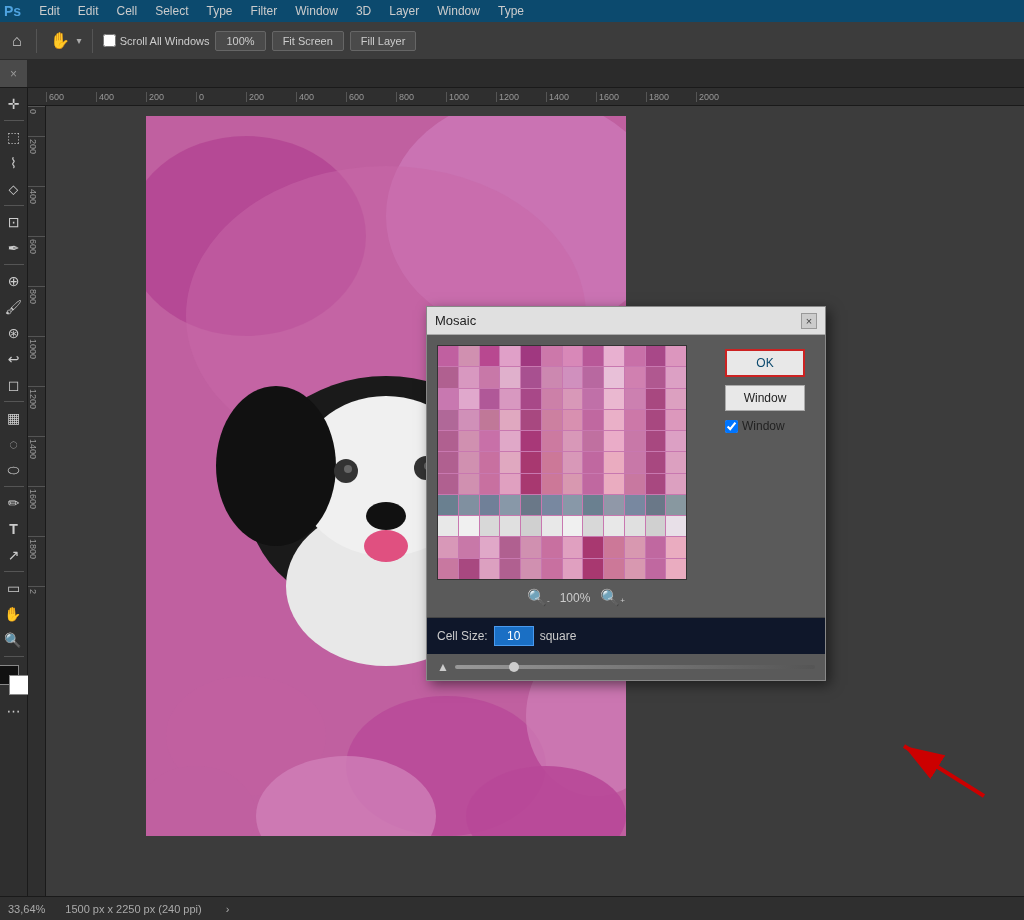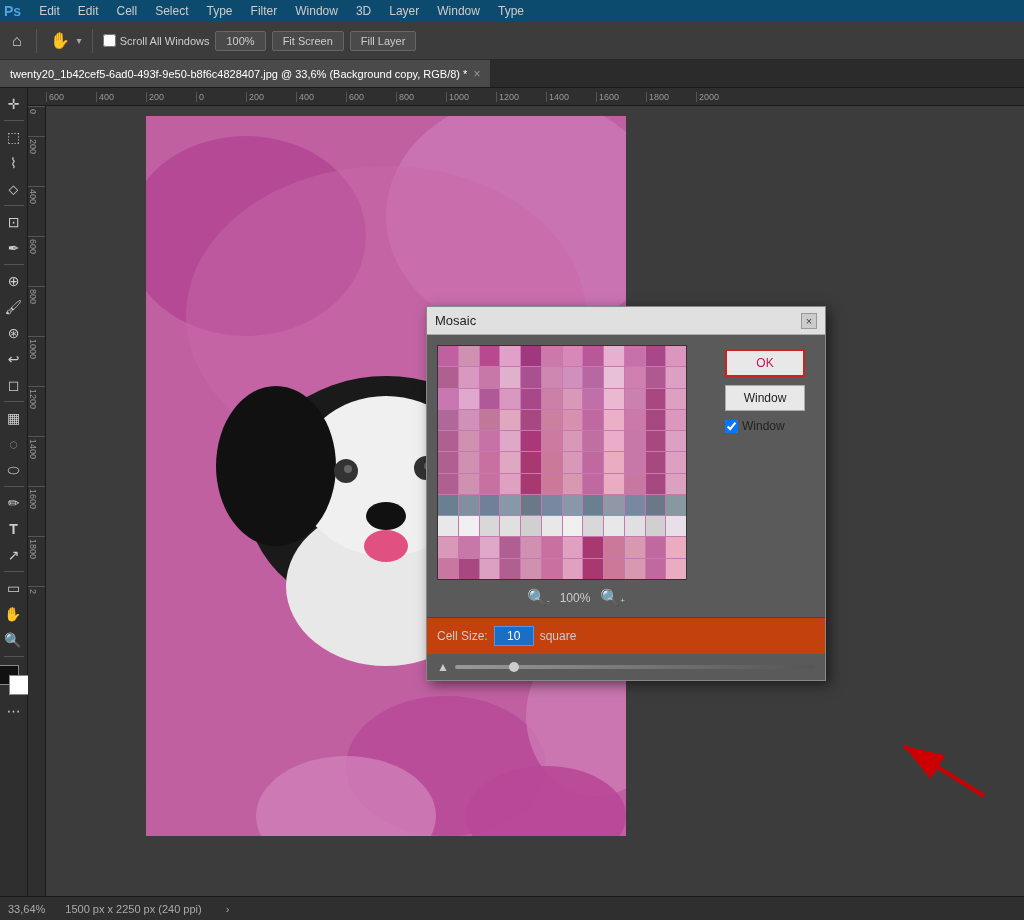--- a/index.html
+++ b/index.html
@@ -327,21 +327,21 @@
       display: flex;
       flex-direction: column;
       gap: 8px;
       min-width: 90px;
       padding-top: 4px;
     }
 
     .ok-btn {
       background: #e8e8e8;
       border: 2px solid #cc2222;
-      color: #be185d;
+      color: #0c4a6e;
       padding: 5px 16px;
       font-size: 12px;
       cursor: pointer;
       width: 80px;
     }
 
     .cancel-btn {
       background: #e8e8e8;
       border: 1px solid #aaa;
       color: #222;
@@ -358,21 +358,21 @@
       color: #222;
       font-size: 12px;
     }
 
     
     .cell-size-row {
       display: flex;
       align-items: center;
       gap: 6px;
       padding: 8px 10px;
-      background: #c2410c;
+      background: #0f172a;
       border-top: 1px solid #444;
     }
     .cell-size-label {
       color: #ccc;
       font-size: 12px;
     }
     .cell-size-input {
       width: 40px;
       background: #1a6fc4;
       color: #fff;
@@ -458,21 +458,20 @@
     <input type="checkbox" style="">
     <span>Scroll All Windows</span>
   </label>
   <button class="toolbar-btn">100%</button>
   <button class="toolbar-btn">Fit Screen</button>
   <button class="toolbar-btn">Fill Layer</button>
 </div>
 
 <div class="tab-bar">
   <div class="tab active">
-    <span style="font-size:11px;">twenty20_1b42cef5-6ad0-493f-9e50-b8f6c4828407.jpg @ 33,6% (Background copy, RGB/8) *</span>
     <span class="tab-close">×</span>
   </div>
 </div>
 
 <div class="main-area">
 
   <div class="left-tools">
     <div class="tool-btn" title="Move">✛</div>
     <div class="tool-separator"></div>
     <div class="tool-btn" title="Marquee">⬚</div>

